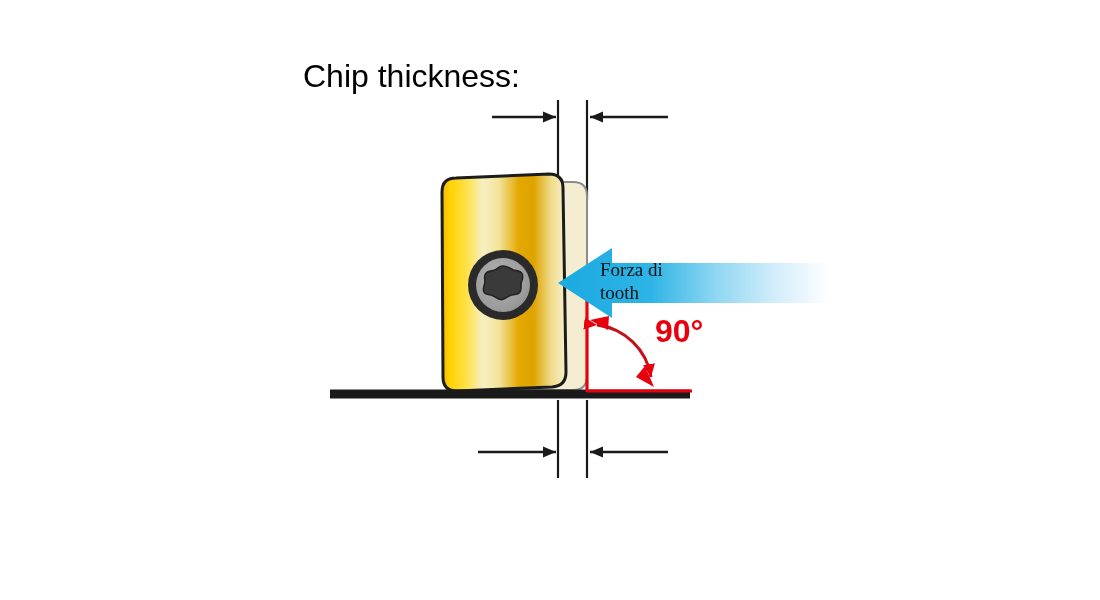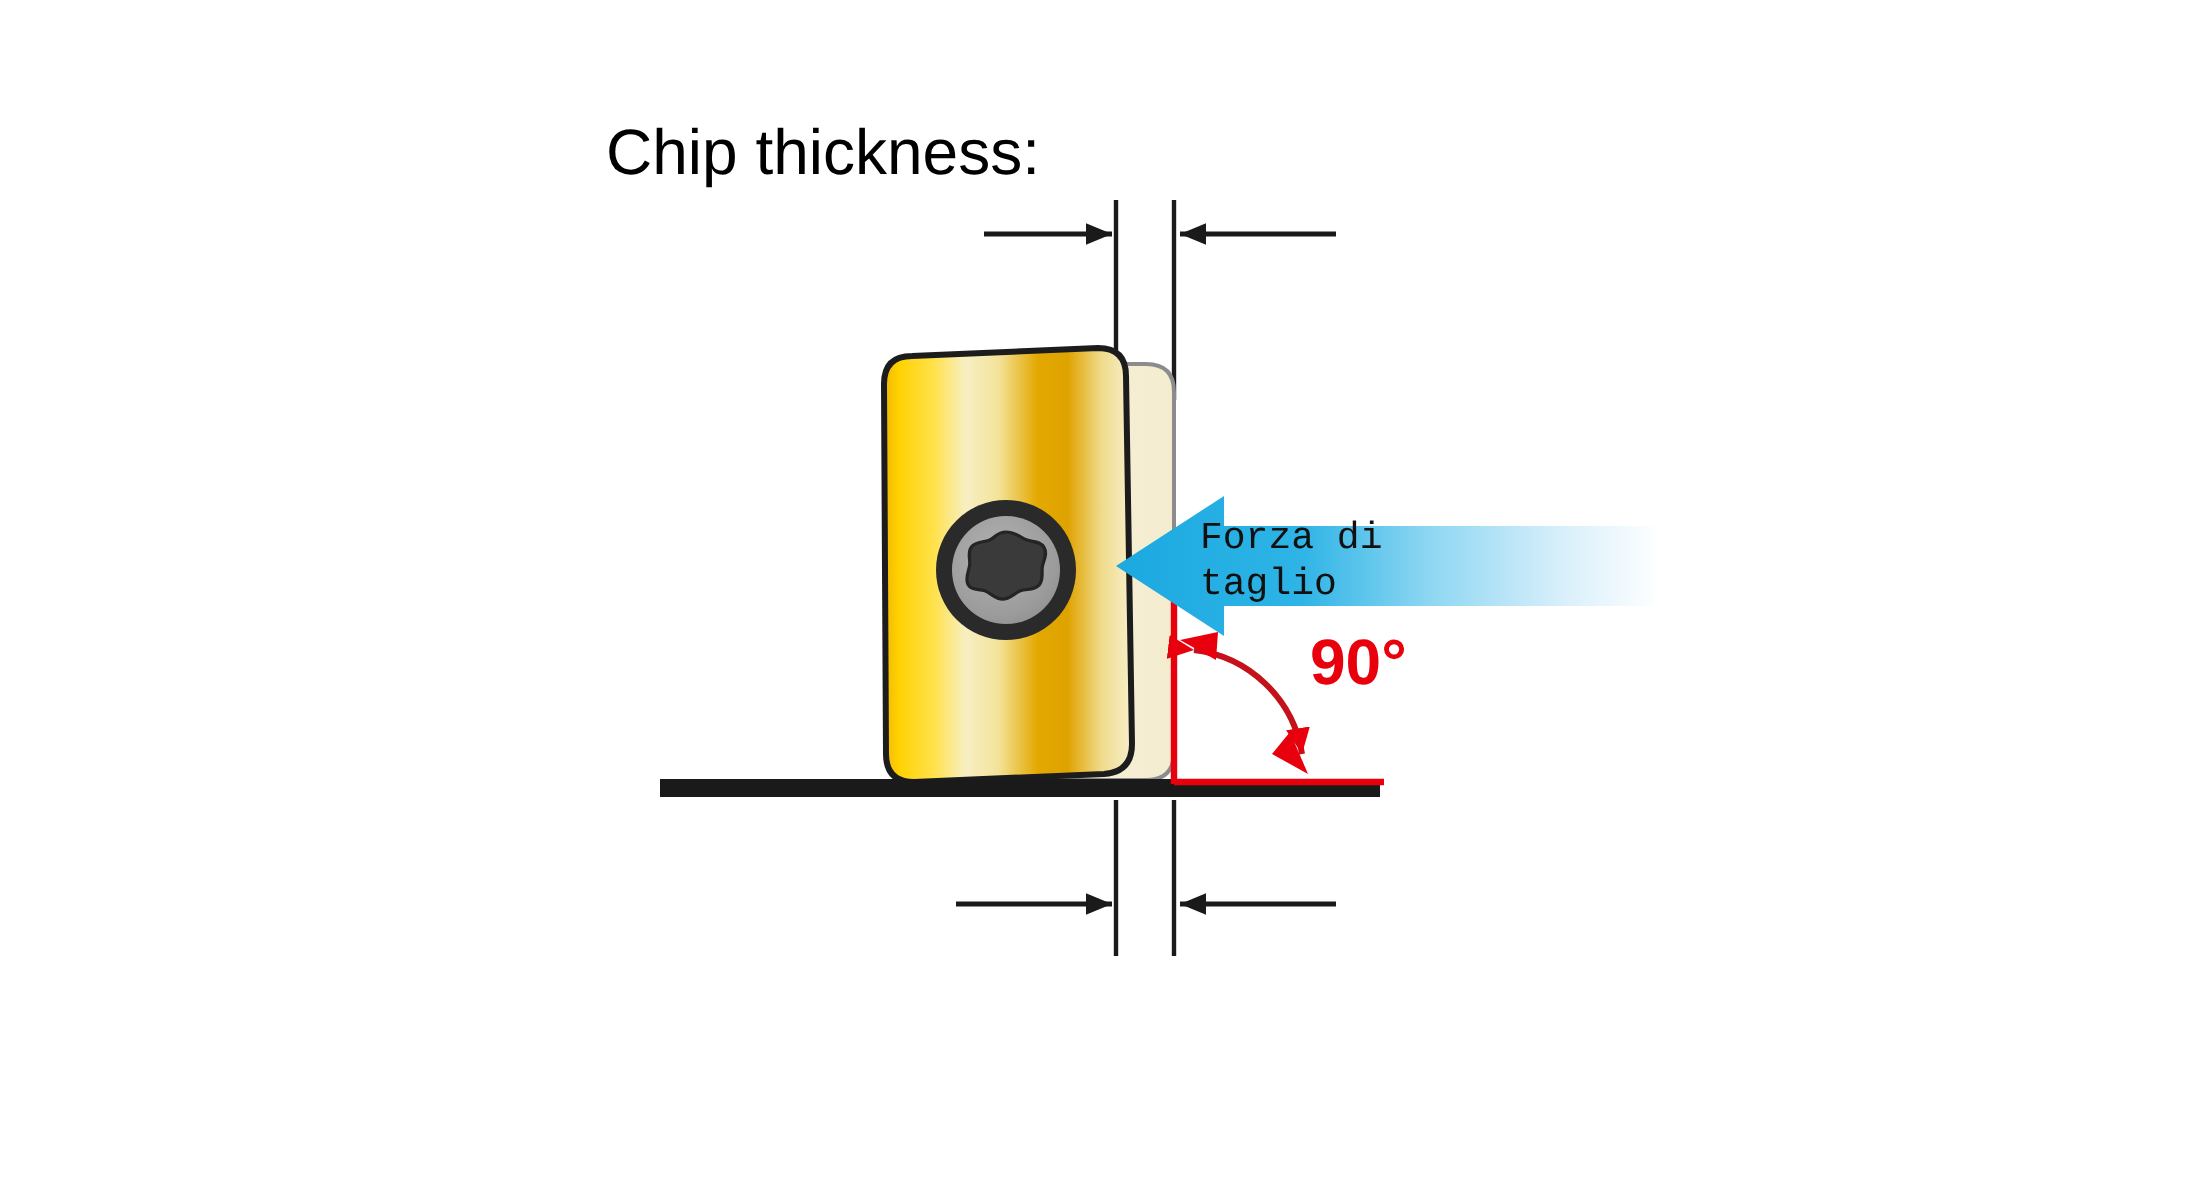--- a/index.html
+++ b/index.html
@@ -22,21 +22,21 @@
   #chip-thickness-label{left:303px;top:58px;}
   #tooth-feed-label{left:303px;top:486px;}
 
   .force-text{
     position:absolute;
     left:600px;top:258px;
     font-size:19px;
     line-height:1.22;
     color:#111111;
     white-space:pre;
-    font-family:Liberation Mono, monospace;
+    font-family:Liberation Serif, serif;
   }
   #angle-label{
     position:absolute;
     left:655px;top:313px;
     font-size:32px;
     font-weight:bold;
     color:#E8000D;
     white-space:pre;
     font-family:"Liberation Sans", sans-serif;
   }
@@ -169,17 +169,17 @@
                L 830,303
                L 612,303
                L 612,318 Z" fill="url(#blueFade)"></path>
     </g>
   </svg>
 
   <div class="lbl" id="chip-thickness-label"><span>Chip thickness:</span><br></div>
 
   <div class="lbl" id="tooth-feed-label"><br></div>
 
-  <div class="force-text"><span>Forza di</span><br><span>taglio</span></div>
+  <div class="force-text"><span>Forza di</span><br><span>tooth</span></div>
 
   <div id="angle-label">90°</div>
 
 </div>
 
 </body></html>

